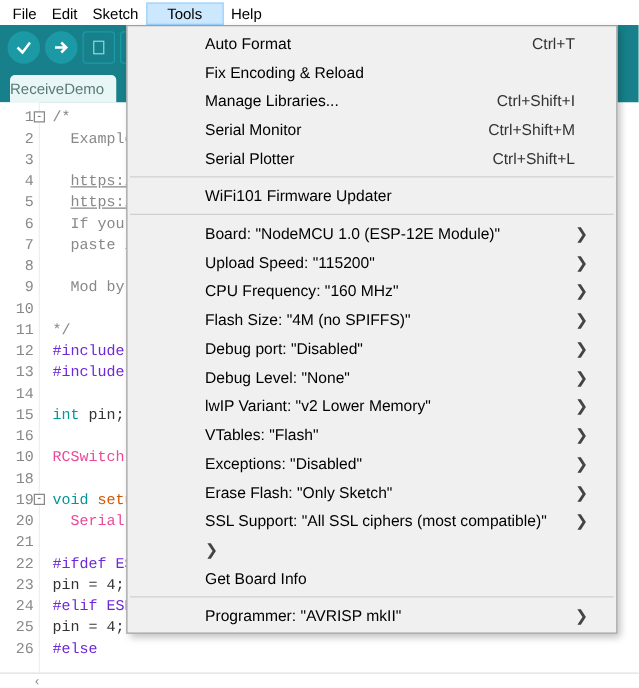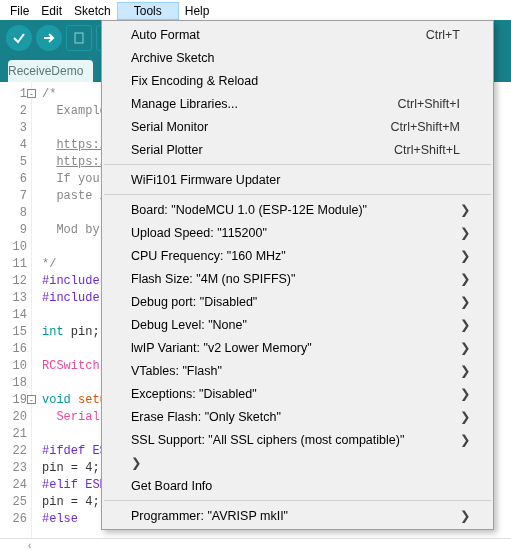--- a/index.html
+++ b/index.html
@@ -24,21 +24,21 @@
   .c-keyword { color: #d35400; }
   .c-func { color: #ec4899; margin-top: 40px; }
   .statusbar { height: 12px; background: #fff; border-top: 1px solid #e0e0e0; position:relative;}
   .scroll-left { position:absolute; left:28px; top:1px; width:10px; height:10px; color:#888; font-size:10px;}
   .dropdown {
     position: absolute; left: 101px; top: 20px; width: 393px;
     background: #f0f0f0; border: 1px solid #a0a0a0; box-shadow: 3px 3px 6px rgba(0,0,0,0.25);
     font-size: 12.5px; z-index: 100;
     padding: 2px 1px;
   }
-  .dd-item { display:flex; align-items:center; height: 23px; padding: 0 24px 0 28px; cursor: default; }
+  .dd-item { display:flex; align-items:center; height: 23px; padding: 0 24px 0 28px; cursor: default; margin-left: 33px; }
   .dd-label { flex: 1; white-space: nowrap; }
   .dd-accel { color: #333; margin-left: 10px; }
   .dd-sep { height: 1px; background: #d0d0d0; margin: 3px 1px; }
   .dd-sub { width: 8px; text-align:right; color:#444; }
   a.codelink { color:#888; text-decoration: underline;}
 </style>
 </head>
 <body>
 
 <div class="menubar">
@@ -112,24 +112,20 @@
   <span class="scroll-left">‹</span>
 </div>
 
 <div class="dropdown" id="dropdown">
     <div class="dd-item">
       <span class="dd-label">Auto Format</span>
       <span class="dd-accel">Ctrl+T</span>
       <span class="dd-sub"></span>
     </div>
     <div class="dd-item">
-      <span class="dd-label">Archive Sketch</span>
-      <span class="dd-sub"></span>
-    </div>
-    <div class="dd-item">
       <span class="dd-label">Fix Encoding &amp; Reload</span>
       <span class="dd-sub"></span>
     </div>
     <div class="dd-item">
       <span class="dd-label">Manage Libraries...</span>
       <span class="dd-accel">Ctrl+Shift+I</span>
       <span class="dd-sub"></span>
     </div>
     <div class="dd-item">
       <span class="dd-label">Serial Monitor</span>

